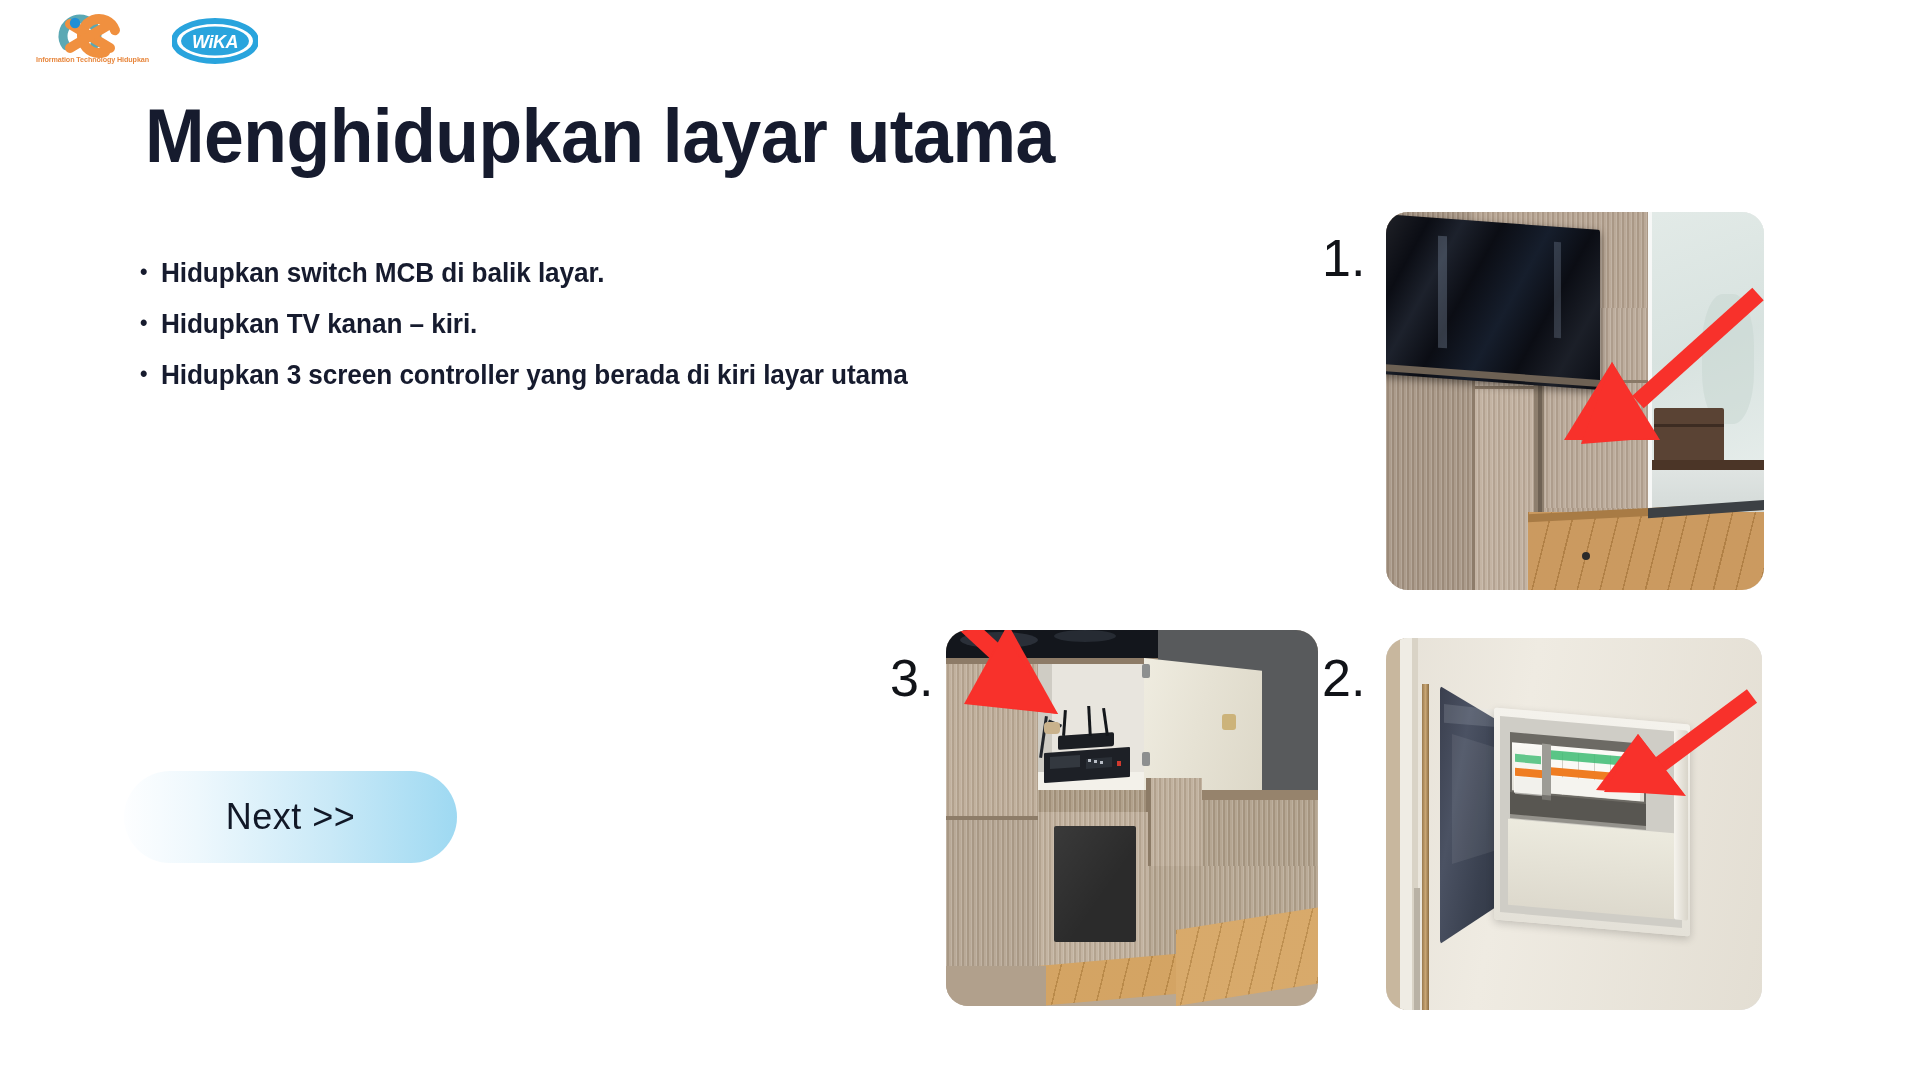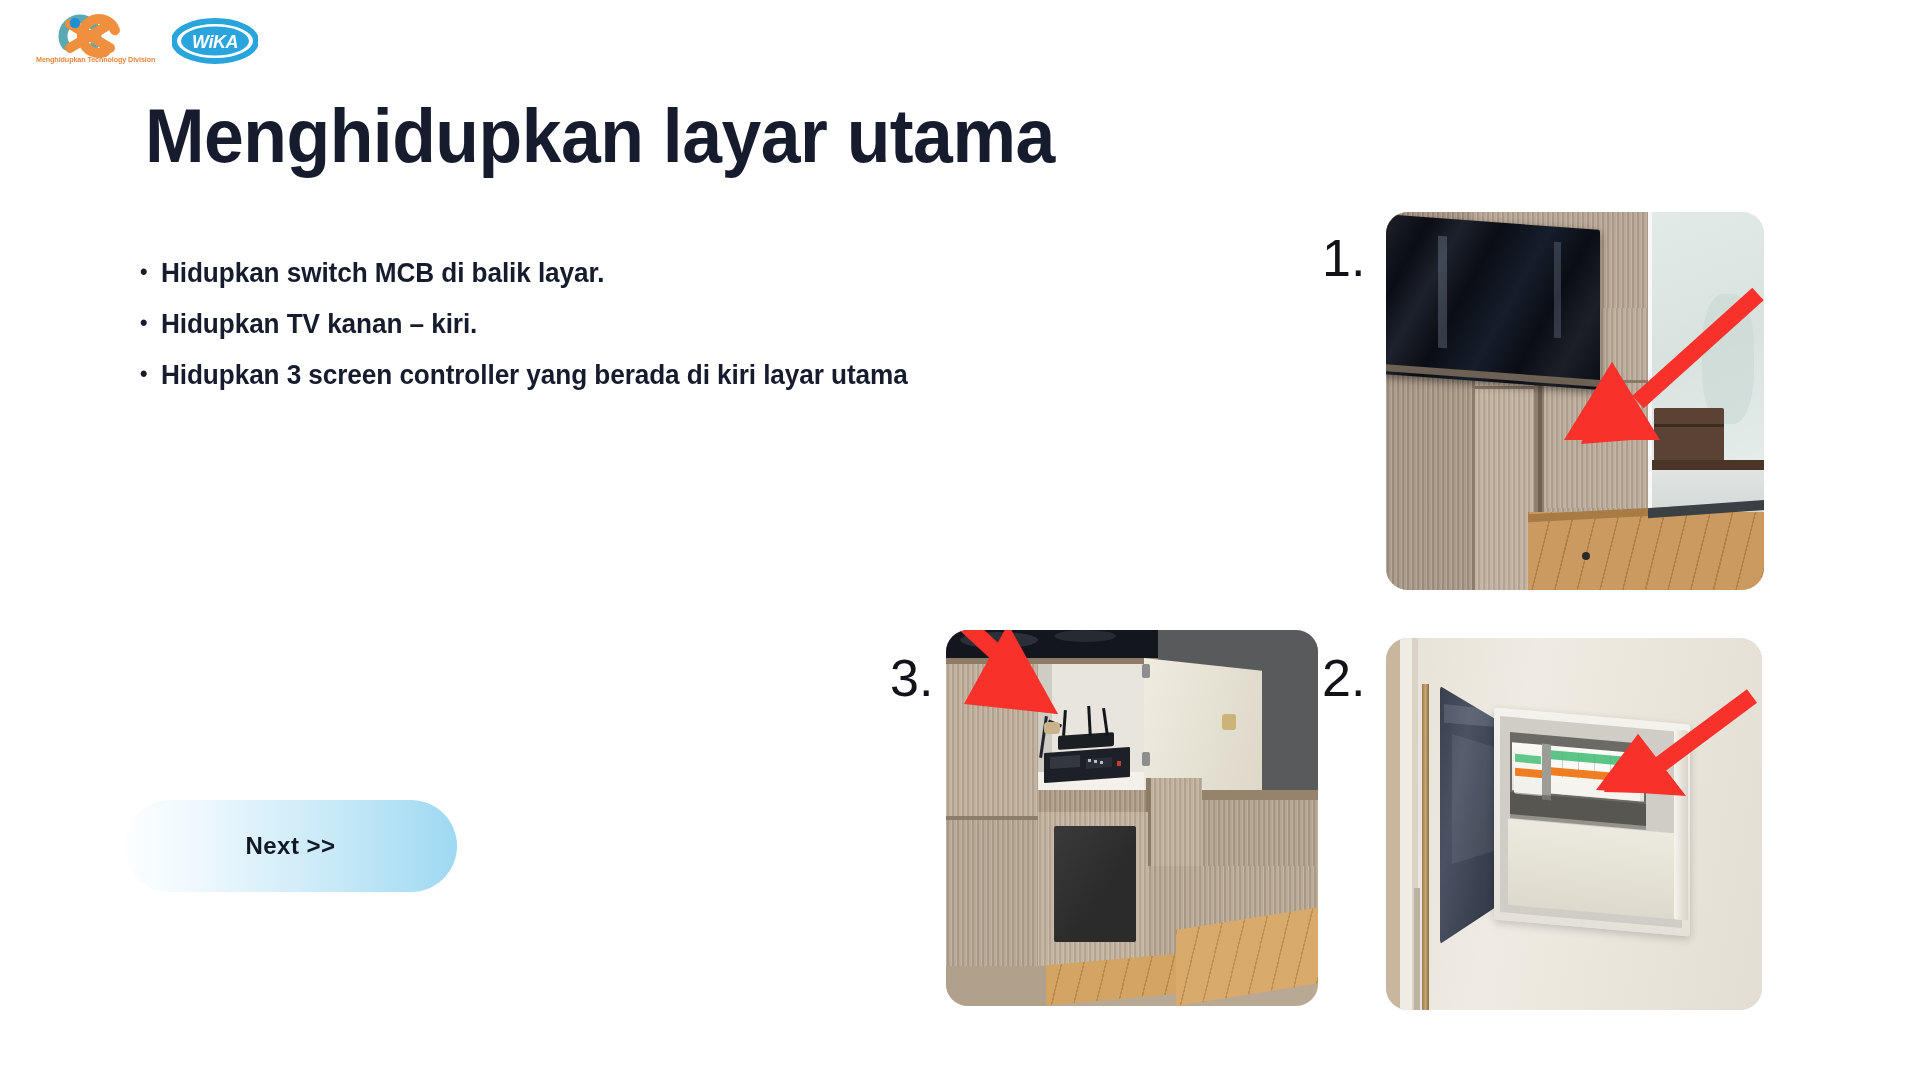--- a/index.html
+++ b/index.html
@@ -42,25 +42,25 @@
     transform:scaleX(0.97);transform-origin:left center;
     white-space:nowrap;
   }
   .bullet .dot{
     font-size:22px;line-height:1;color:#161b2e;flex:0 0 auto;
     position:relative;top:-3px;
   }
 
   
   .next-btn{
-    position:absolute;left:124px;top:800px;width:333px;height:92px;
+    position:absolute;left:124px;top:771px;width:333px;height:92px;
     border-radius:46px;border:none;cursor:pointer;
     background:linear-gradient(90deg,#fdfeff 0%,#eef8fd 22%,#c9e9f7 62%,#9ed9f2 100%);
     font-family:"Liberation Sans", sans-serif;
-    font-size:24px;font-weight:bold;color:#111827;
+    font-size:36px;font-weight:normal;color:#111827;
     letter-spacing:0.5px;
     display:flex;align-items:center;justify-content:center;
     padding:0;
   }
 
   
   .photo{
     position:absolute;border-radius:22px;overflow:hidden;
     background:#ddd;
   }
@@ -104,21 +104,21 @@
   <div class="logo-bar">
 
     <div class="logo-it">
       <svg width="120" height="48" viewBox="0 0 120 48">
         <path d="M33 24 a17 17 0 1 1 17 17 a17 17 0 0 1 -17 -17 z" fill="none" stroke="#5aa8b4" stroke-width="9" stroke-linecap="round" stroke-dasharray="72 40" transform="rotate(-35 50 24)"></path>
         <path d="M86 24 a17 17 0 1 0 -17 17 a17 17 0 0 0 17 -17 z" fill="none" stroke="#f0903f" stroke-width="10" stroke-linecap="round" stroke-dasharray="80 32" transform="rotate(-20 69 24)"></path>
         <path d="M40 12 L80 36" stroke="#f0903f" stroke-width="10" stroke-linecap="round" fill="none"></path>
         <path d="M80 12 L40 36" stroke="#f0903f" stroke-width="10" stroke-linecap="round" fill="none"></path>
         <circle cx="45" cy="11" r="5.2" fill="#1f8fd6"></circle>
       </svg>
-      <div class="logo-it-caption">Menghidupkan Technology Division</div>
+      <div class="logo-it-caption">Information Technology Hidupkan</div>
     </div>
 
     <div class="logo-wika">
       <svg width="86" height="46" viewBox="0 0 86 46">
         <ellipse cx="43" cy="23" rx="41" ry="20" fill="none" stroke="#29a4dd" stroke-width="6"></ellipse>
         <ellipse cx="43" cy="23" rx="34" ry="14.5" fill="#29a4dd"></ellipse>
         <text x="43" y="30" text-anchor="middle" font-family="Liberation Sans, sans-serif" font-size="18" font-weight="bold" font-style="italic" fill="#ffffff" letter-spacing="-0.5">WiKA</text>
       </svg>
     </div>
 

